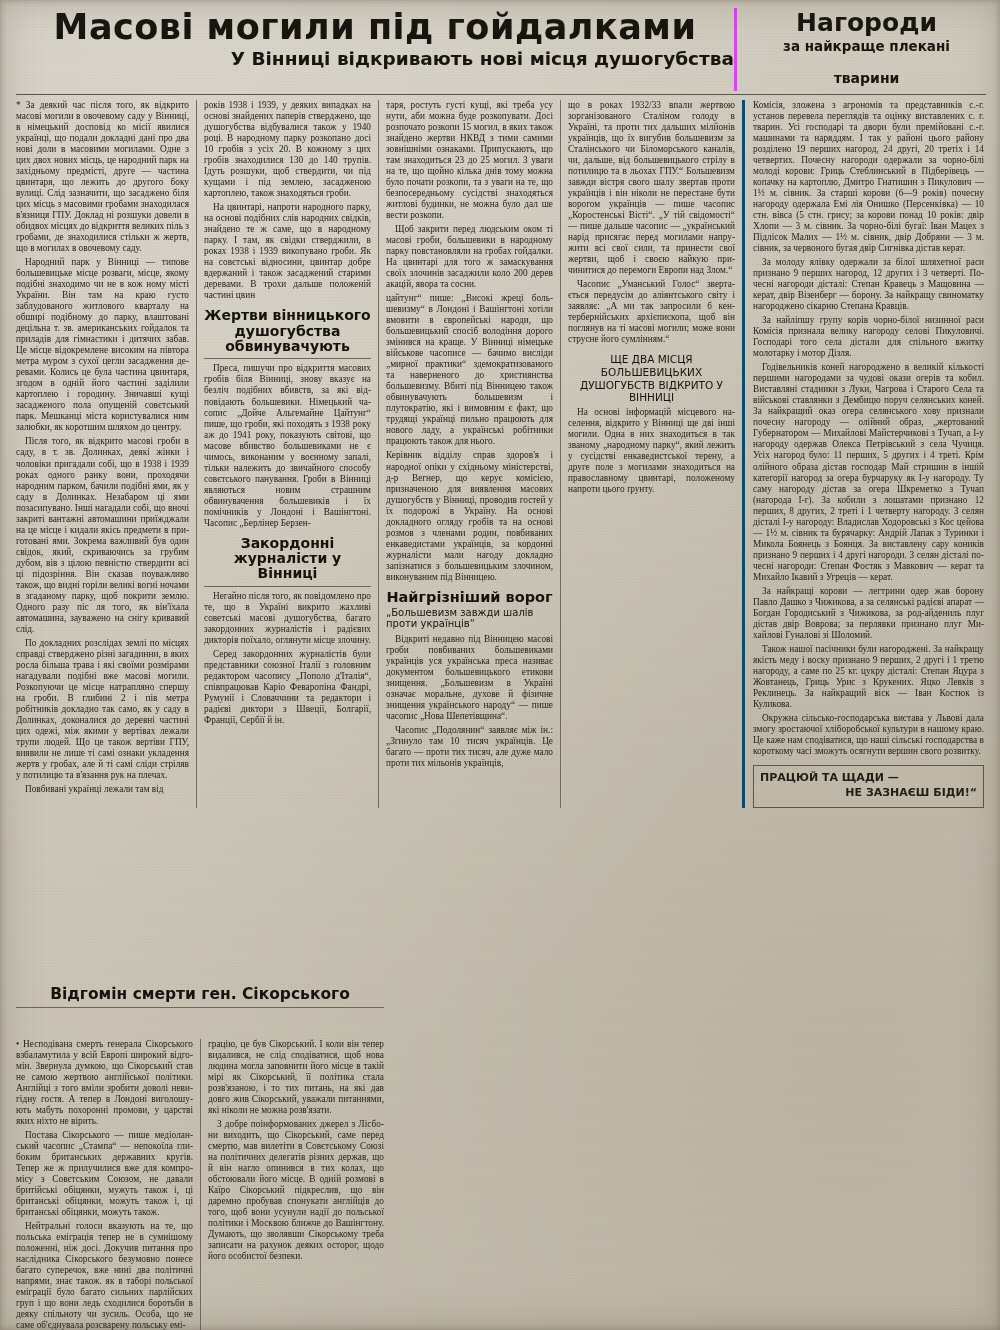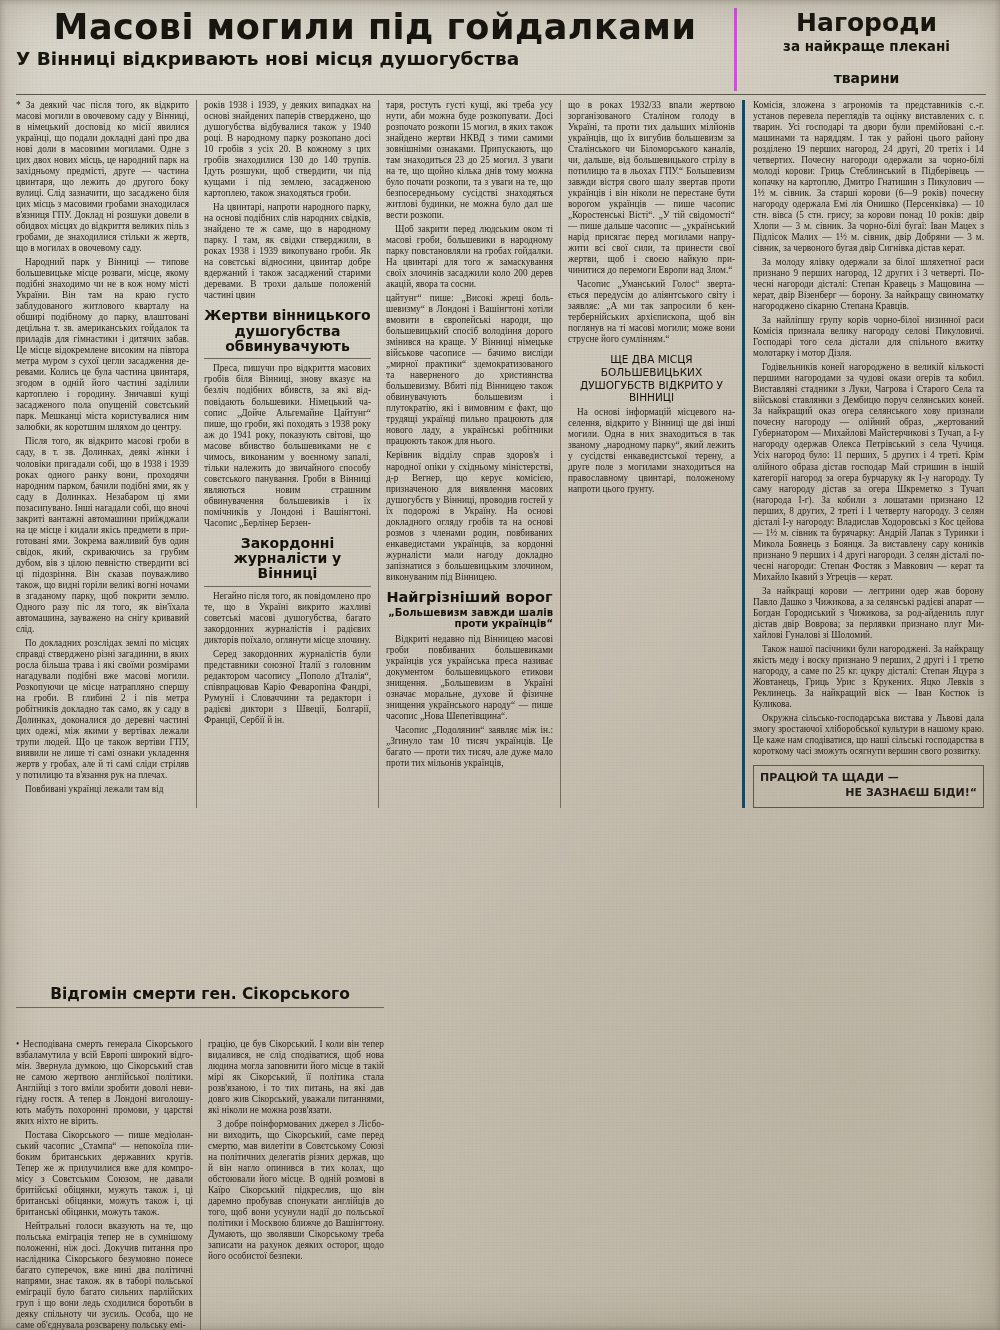--- a/index.html
+++ b/index.html
@@ -40,21 +40,21 @@
     margin:2px 0 2px 0;
     line-height:1.02;
     color:#17150f;
     text-align:center;
   }
   h2.sub-title{
     font-family:"DejaVu Sans", sans-serif;
     font-weight:bold;
     font-size:18.5px;
     margin:2px 0 6px 0;
-    text-align:left;
+    text-align:right;
     color:#17150f;
   }
   .awards-title{
     font-family:"DejaVu Sans", sans-serif;
     font-weight:bold;
     font-size:25px;
     text-align:center;
     margin:0 0 1px 0;
     color:#17150f;
   }
@@ -101,23 +101,23 @@
     font-weight:bold;
     font-size:14.5px;
     text-align:center;
     line-height:1.1;
     margin:7px 0 1px 0;
     color:#16130e;
   }
   .sec-head.two{font-size:14px;}
   .sec-sub{
     font-family:"DejaVu Sans", sans-serif;
-    font-weight:bold;
+    font-weight:normal;
     font-size:10px;
-    text-align:right;
+    text-align:left;
     margin:0 0 4px 0;
     color:#16130e;
   }
   .sec-head-wide{
     font-family:"DejaVu Sans", sans-serif;
     font-weight:bold;
     font-size:15.5px;
     text-align:center;
     margin:8px 0 3px 0;
     color:#16130e;

